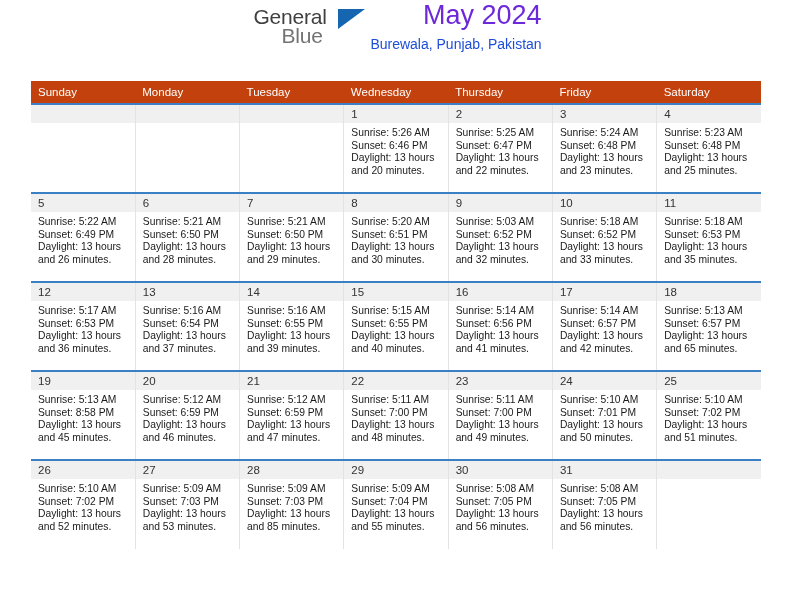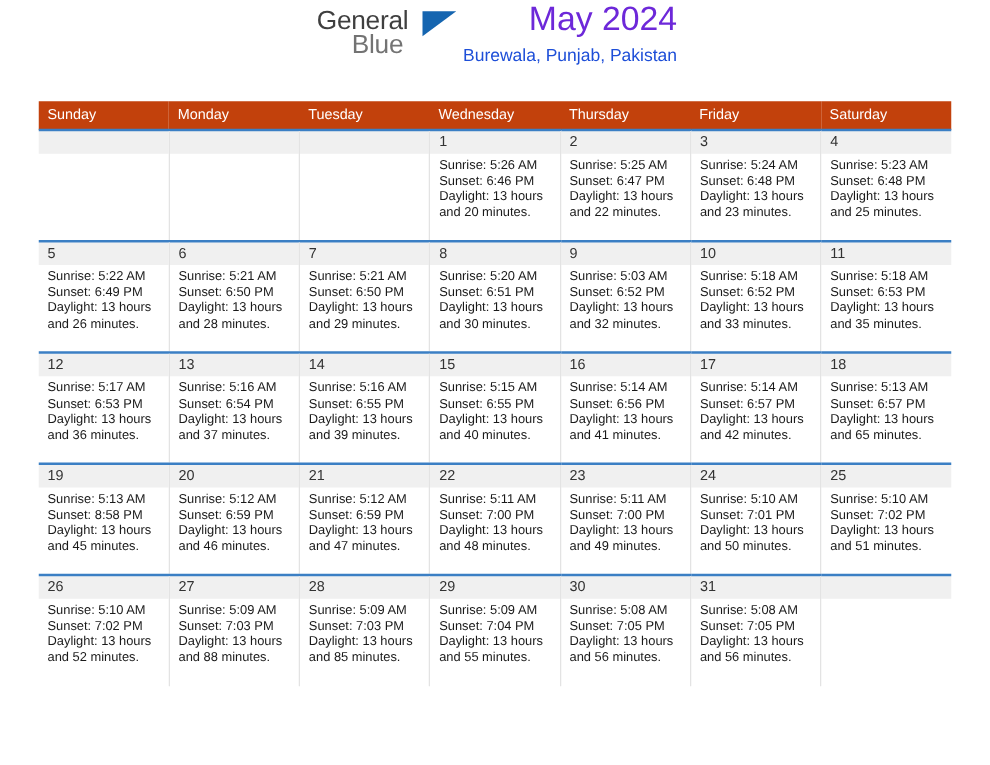--- a/index.html
+++ b/index.html
@@ -394,21 +394,21 @@
               <div>Sunrise: 5:10 AM</div>
               <div>Sunset: 7:02 PM</div>
               <div class="daylight">Daylight: 13 hours and 52 minutes.</div>
             </div>
           </td>
           <td>
             <div class="daynum">27</div>
             <div class="details">
               <div>Sunrise: 5:09 AM</div>
               <div>Sunset: 7:03 PM</div>
-              <div class="daylight">Daylight: 13 hours and 88 minutes.</div>
+              <div class="daylight">Daylight: 13 hours and 53 minutes.</div>
             </div>
           </td>
           <td>
             <div class="daynum">28</div>
             <div class="details">
               <div>Sunrise: 5:09 AM</div>
               <div>Sunset: 7:03 PM</div>
               <div class="daylight">Daylight: 13 hours and 85 minutes.</div>
             </div>
           </td>

